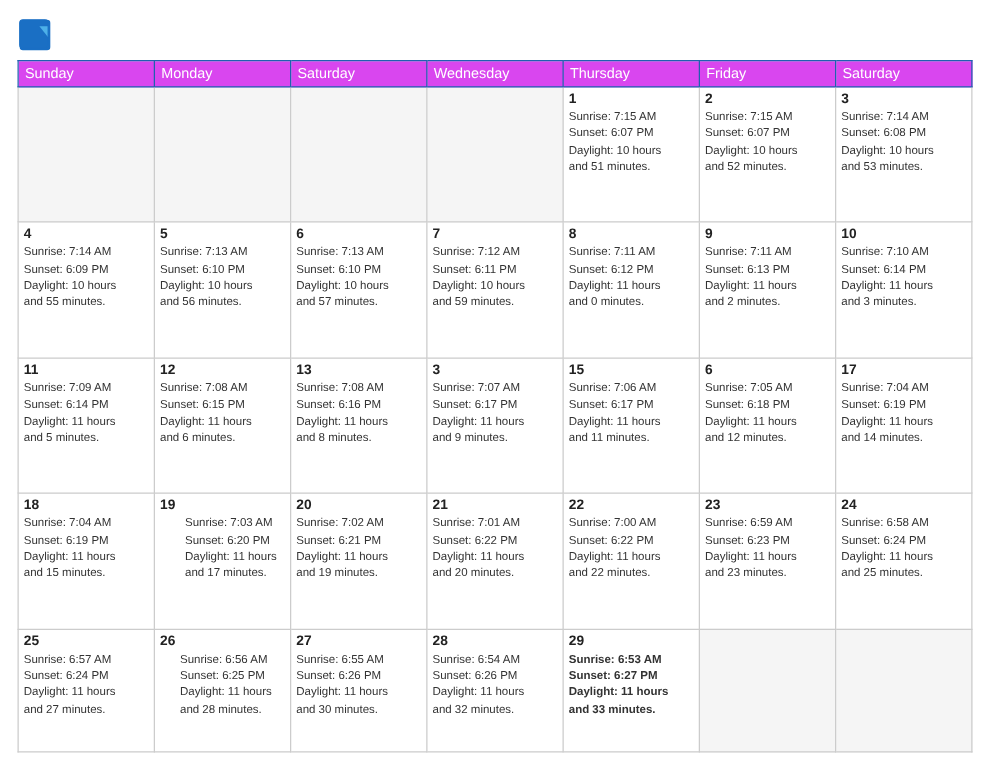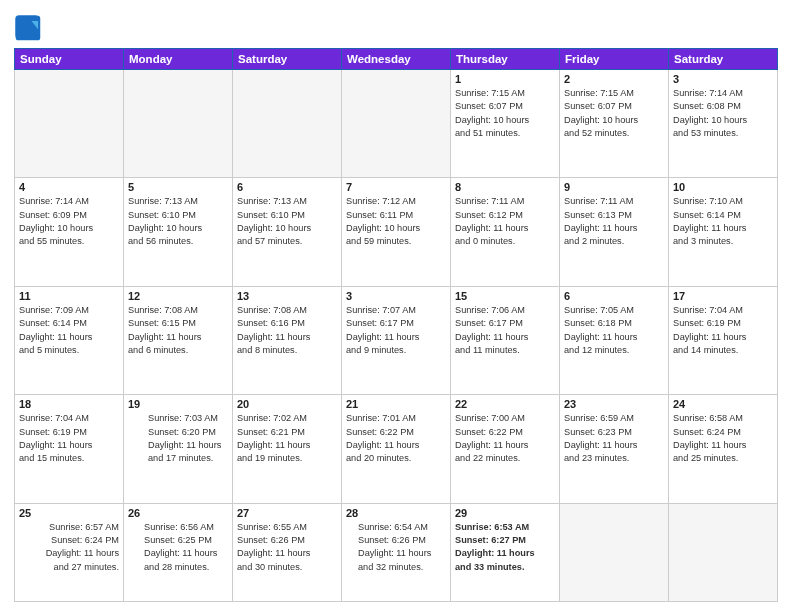--- a/index.html
+++ b/index.html
@@ -54,24 +54,24 @@
       font-size: 15px;
       color: #444;
     }
     .calendar {
       width: 100%;
       border-collapse: collapse;
       flex: 1;
       table-layout: fixed;
     }
     .calendar thead tr th {
-      background: #6d28d9;
+      background: #d946ef;
       color: #fff;
       font-size: 11.5px;
-      font-weight: bold;
+      font-weight: normal;
       padding: 4px 5px;
       border: 1px solid #2060b0;
       text-align: left;
     }
     .calendar tbody tr td {
       border: 1px solid #ccc;
       vertical-align: top;
       padding: 3px 4px;
       font-size: 9.2px;
       color: #333;
@@ -306,42 +306,42 @@
             <div class="day-number">24</div>
             <div class="day-info" style="white-space: pre-line;">Sunrise: 6:58 AM
 Sunset: 6:24 PM
 Daylight: 11 hours
 and 25 minutes.</div>
           </td>
         </tr>
         <tr>
           <td>
             <div class="day-number">25</div>
-            <div class="day-info" style="white-space: pre-line; text-align: right;">Sunrise: 6:57 AM
+            <div class="day-info" style="white-space: pre-line;">Sunrise: 6:57 AM
 Sunset: 6:24 PM
 Daylight: 11 hours
 and 27 minutes.</div>
           </td>
           <td>
             <div class="day-number">26</div>
             <div class="day-info" style="white-space: pre-line; margin-left: 16px;">Sunrise: 6:56 AM
 Sunset: 6:25 PM
 Daylight: 11 hours
 and 28 minutes.</div>
           </td>
           <td>
             <div class="day-number">27</div>
             <div class="day-info" style="white-space: pre-line;">Sunrise: 6:55 AM
 Sunset: 6:26 PM
 Daylight: 11 hours
 and 30 minutes.</div>
           </td>
           <td>
             <div class="day-number">28</div>
-            <div class="day-info" style="white-space: pre-line; margin-left: 12px;">Sunrise: 6:54 AM
+            <div class="day-info" style="white-space: pre-line;">Sunrise: 6:54 AM
 Sunset: 6:26 PM
 Daylight: 11 hours
 and 32 minutes.</div>
           </td>
           <td>
             <div class="day-number">29</div>
             <div class="day-info" style="white-space: pre-line; font-weight: bold;">Sunrise: 6:53 AM
 Sunset: 6:27 PM
 Daylight: 11 hours
 and 33 minutes.</div>

